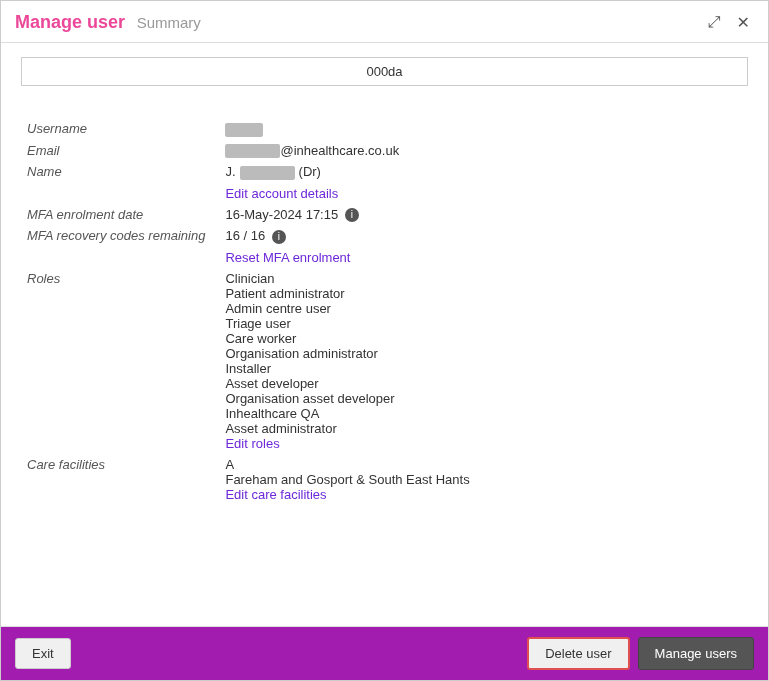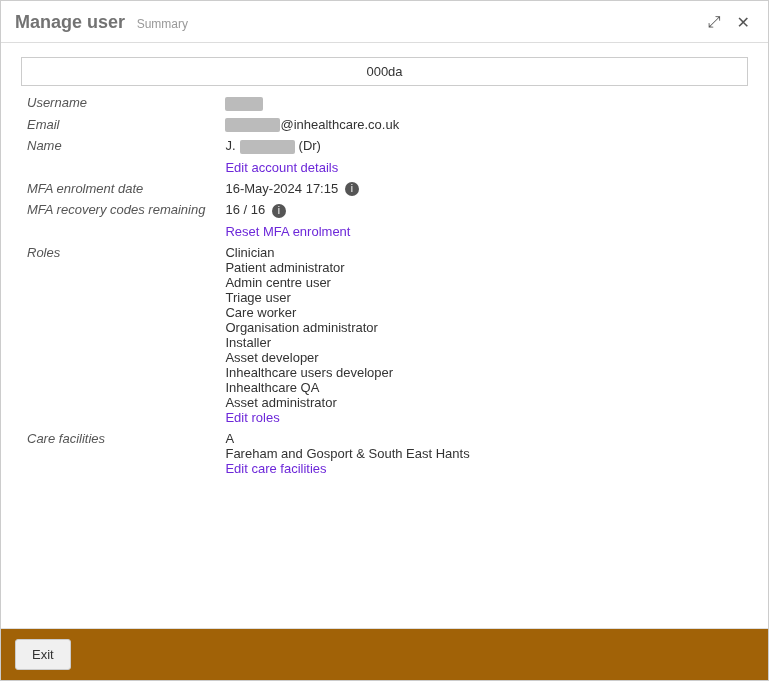--- a/index.html
+++ b/index.html
@@ -24,24 +24,24 @@
     .modal-header {
       display: flex;
       align-items: center;
       justify-content: space-between;
       padding: 10px 14px 8px 14px;
       border-bottom: 1px solid #ddd;
     }
     .modal-title {
       font-size: 18px;
       font-weight: bold;
-      color: #737373;
+      color: #ec4899;
     }
     .modal-subtitle {
-      font-size: 12px;
+      font-size: 15px;
       font-weight: normal;
       color: #999;
       margin-left: 8px;
     }
     .modal-header-icons {
       display: flex;
       gap: 8px;
     }
     .modal-header-icon {
       cursor: pointer;
@@ -50,21 +50,21 @@
       padding: 2px 4px;
     }
     .modal-body {
       flex: 1;
       padding: 14px 20px;
     }
     .user-id-bar {
       border: 1px solid #ccc;
       text-align: center;
       padding: 6px 10px;
-      margin-bottom: 6px;
+      margin-bottom: 32px;
       font-size: 13px;
       color: #333;
     }
     .info-table {
       width: 100%;
       border-collapse: collapse;
     }
     .info-table tr td {
       padding: 3px 6px;
       vertical-align: top;
@@ -115,21 +115,21 @@
       cursor: pointer;
       margin-left: 3px;
       vertical-align: middle;
     }
     .modal-footer {
       display: flex;
       align-items: center;
       justify-content: space-between;
       padding: 10px 14px;
       border-top: 1px solid #ddd;
-      background: #a16207;
+      background: #a21caf;
     }
     .footer-left {
       display: flex;
       gap: 8px;
     }
     .footer-right {
       display: flex;
       gap: 8px;
     }
     .btn {
@@ -231,21 +231,21 @@
           <td class="label-cell">Roles</td>
           <td class="value-cell">
             <div>Clinician</div>
             <div>Patient administrator</div>
             <div>Admin centre user</div>
             <div>Triage user</div>
             <div>Care worker</div>
             <div>Organisation administrator</div>
             <div>Installer</div>
             <div>Asset developer</div>
-            <div>Inhealthcare users developer</div>
+            <div>Organisation asset developer</div>
             <div>Inhealthcare QA</div>
             <div>Asset administrator</div>
             <div>
               <a class="link">Edit roles</a>
             </div>
           </td>
         </tr>
 
 
         <tr>
@@ -259,14 +259,18 @@
           </td>
         </tr>
       </tbody>
     </table>
   </div>
 
   <div class="modal-footer">
     <div class="footer-left">
       <button class="btn">Exit</button>
     </div>
+    <div class="footer-right">
+      <button class="btn btn-delete">Delete user</button>
+      <button class="btn btn-manage">Manage users</button>
+    </div>
   </div>
 </div>
 
 </body></html>

